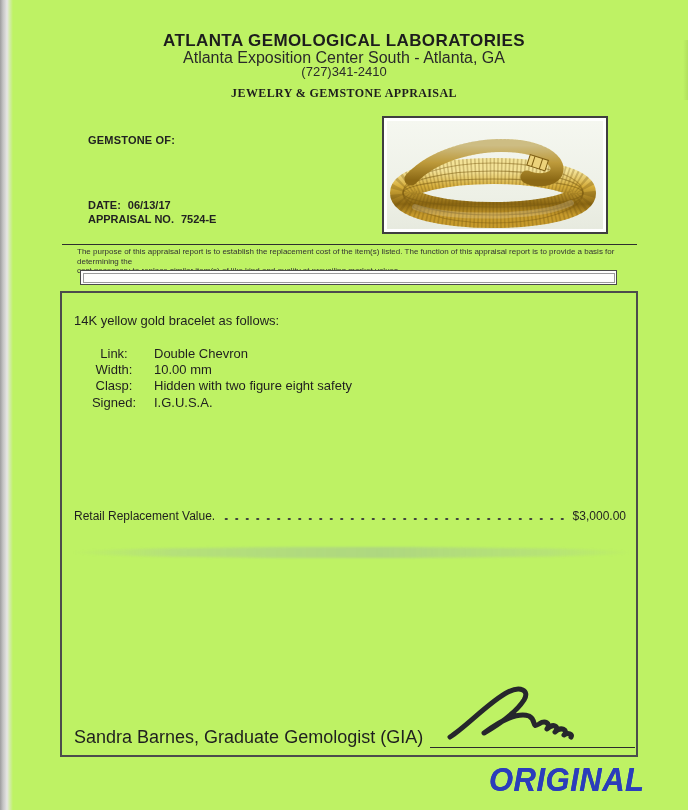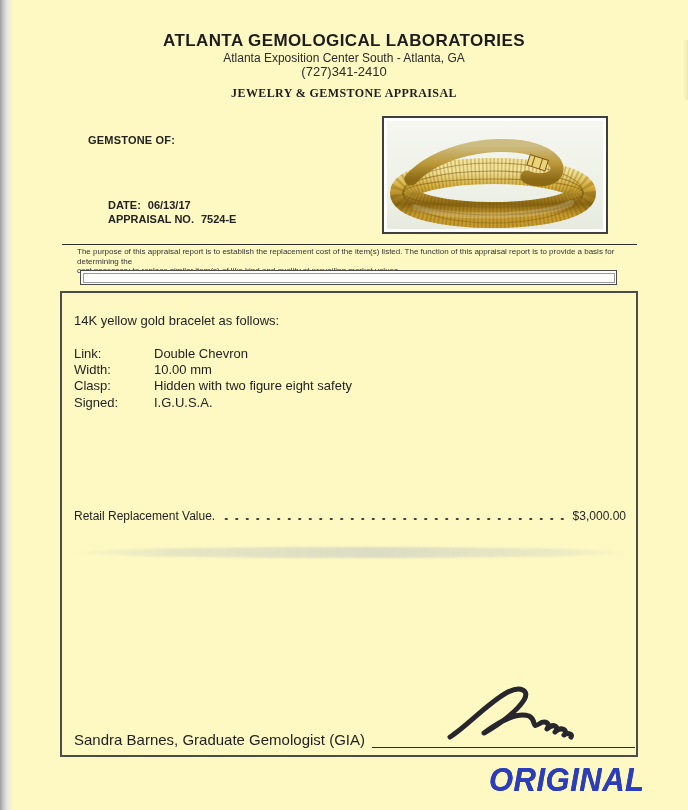--- a/index.html
+++ b/index.html
@@ -1,64 +1,64 @@
 <!DOCTYPE html>
 <html><head>
 <meta charset="utf-8">
 <style>
   html,body{margin:0;padding:0;background:#e9e9e9;}
   .page{
     position:relative;width:688px;height:810px;margin:0 auto;
-    background:#fef9c3;overflow:hidden;
+    background:#bef264;overflow:hidden;
     font-family:"Liberation Sans",sans-serif;color:#222;
     -webkit-font-smoothing:antialiased;
   }
   
   .scan-edge-left{position:absolute;left:0;top:0;bottom:0;width:13px;
     background:linear-gradient(90deg,#9d9d9d 0,#c4c4c4 3px,#e6e6e4 7px,rgba(255,255,255,0) 13px);}
   .scan-edge-right{position:absolute;right:0;top:40px;width:5px;height:60px;
     background:linear-gradient(90deg,rgba(0,0,0,0) 0,rgba(0,0,0,.07) 100%);}
   .scan-streak{position:absolute;left:70px;top:547px;width:565px;height:11px;border-radius:50%;
     background:linear-gradient(90deg,rgba(150,165,200,0) 0,rgba(150,165,200,.22) 18%,rgba(140,155,195,.30) 55%,rgba(150,165,200,.18) 85%,rgba(150,165,200,0) 100%);
     filter:blur(1px);}
   
   .header{position:absolute;top:31px;left:0;right:0;text-align:center;}
   .company{font-size:17px;font-weight:bold;letter-spacing:.4px;line-height:20px;color:#1d1d1d;}
-  .address{font-size:12px;line-height:14px;color:#2a2a2a;}
+  .address{font-size:16px;line-height:14px;color:#2a2a2a;}
   .phone{font-size:13px;line-height:13px;color:#2a2a2a;}
   .doc-title{font-size:12px;font-weight:bold;letter-spacing:.4px;margin-top:8px;color:#1d1d1d;font-family:Liberation Serif, serif;}
   
   .property-of{position:absolute;left:88px;top:134px;font-size:11px;font-weight:bold;letter-spacing:.2px;}
   .date-block{position:absolute;left:88px;top:199px;font-size:11px;font-weight:bold;line-height:13.5px;}
   .date-block .row{display:flex;}
-  .date-block .lbl{margin-right:7px;margin-left:20px;}
+  .date-block .lbl{margin-right:7px;}
   
   .photo-frame{position:absolute;left:382px;top:116px;width:226px;height:118px;
     border:2px solid #3f3f3f;background:#fff;box-sizing:border-box;padding:3px;}
   .photo-inner{width:100%;height:100%;background:linear-gradient(180deg,#f5f7f0 0%,#edf0e6 70%,#e7eadf 100%);overflow:hidden;}
   
   .disclaimer{position:absolute;left:62px;top:244px;width:575px;box-sizing:border-box;
     border-top:1.5px solid #2e2e2e;padding:2px 8px 0 15px;
     font-size:8px;line-height:9.5px;color:#333;}
   
   .thin-bar{position:absolute;left:80px;top:270px;width:537px;height:15px;
     border:1.5px solid #4a4a4a;box-sizing:border-box;background:#fdfdfc;}
   .thin-bar-inner{margin:1.5px;height:calc(100% - 3px);border:1px solid #9a9a9a;box-sizing:border-box;}
   
   .main-box{position:absolute;left:60px;top:291px;width:578px;height:466px;
-    border:2px solid #4c4c4c;box-sizing:border-box;background:transparent;}
+    border:2px solid #4c4c4c;box-sizing:border-box;background:transparent;text-align:center;}
   .intro{position:absolute;left:12px;top:20px;font-size:13px;color:#1f1f1f;}
   .specs{position:absolute;left:12px;top:53px;font-size:13px;line-height:16.2px;color:#1f1f1f;}
   .spec-row{display:flex;}
   .spec-label{width:80px;flex:0 0 80px;}
   .retail-row{position:absolute;left:12px;right:10px;top:204px;display:flex;align-items:flex-end;font-size:12px;color:#1f1f1f;margin-top:12px;}
   .dots{flex:1;height:13px;margin:0 6px 1px 4px;
     background-image:radial-gradient(circle,#3c3c3c 1.05px,rgba(0,0,0,0) 1.3px);
     background-size:10.5px 4px;background-repeat:repeat-x;background-position:2px 8px;}
-  .sig-row{position:absolute;left:12px;right:1px;bottom:7px;display:flex;align-items:flex-end;font-size:15px;color:#1f1f1f;margin-top:48px;}
+  .sig-row{position:absolute;left:12px;right:1px;bottom:7px;display:flex;align-items:flex-end;font-size:18px;color:#1f1f1f;margin-top:48px;}
   .sig-line{flex:1;margin-left:7px;border-bottom:1.5px solid #2b2b2b;height:14px;}
   .sig-mark{position:absolute;right:58px;bottom:10px;width:134px;height:62px;}
   
   .stamp{position:absolute;left:489px;top:764px;font-size:31px;font-weight:800;font-style:italic;
     letter-spacing:.5px;color:#2b3dbb;transform:scaleY(1.08);transform-origin:left bottom;
     text-shadow:0 0 .6px #2b3dbb;}
 </style>
 </head>
 <body>
 

